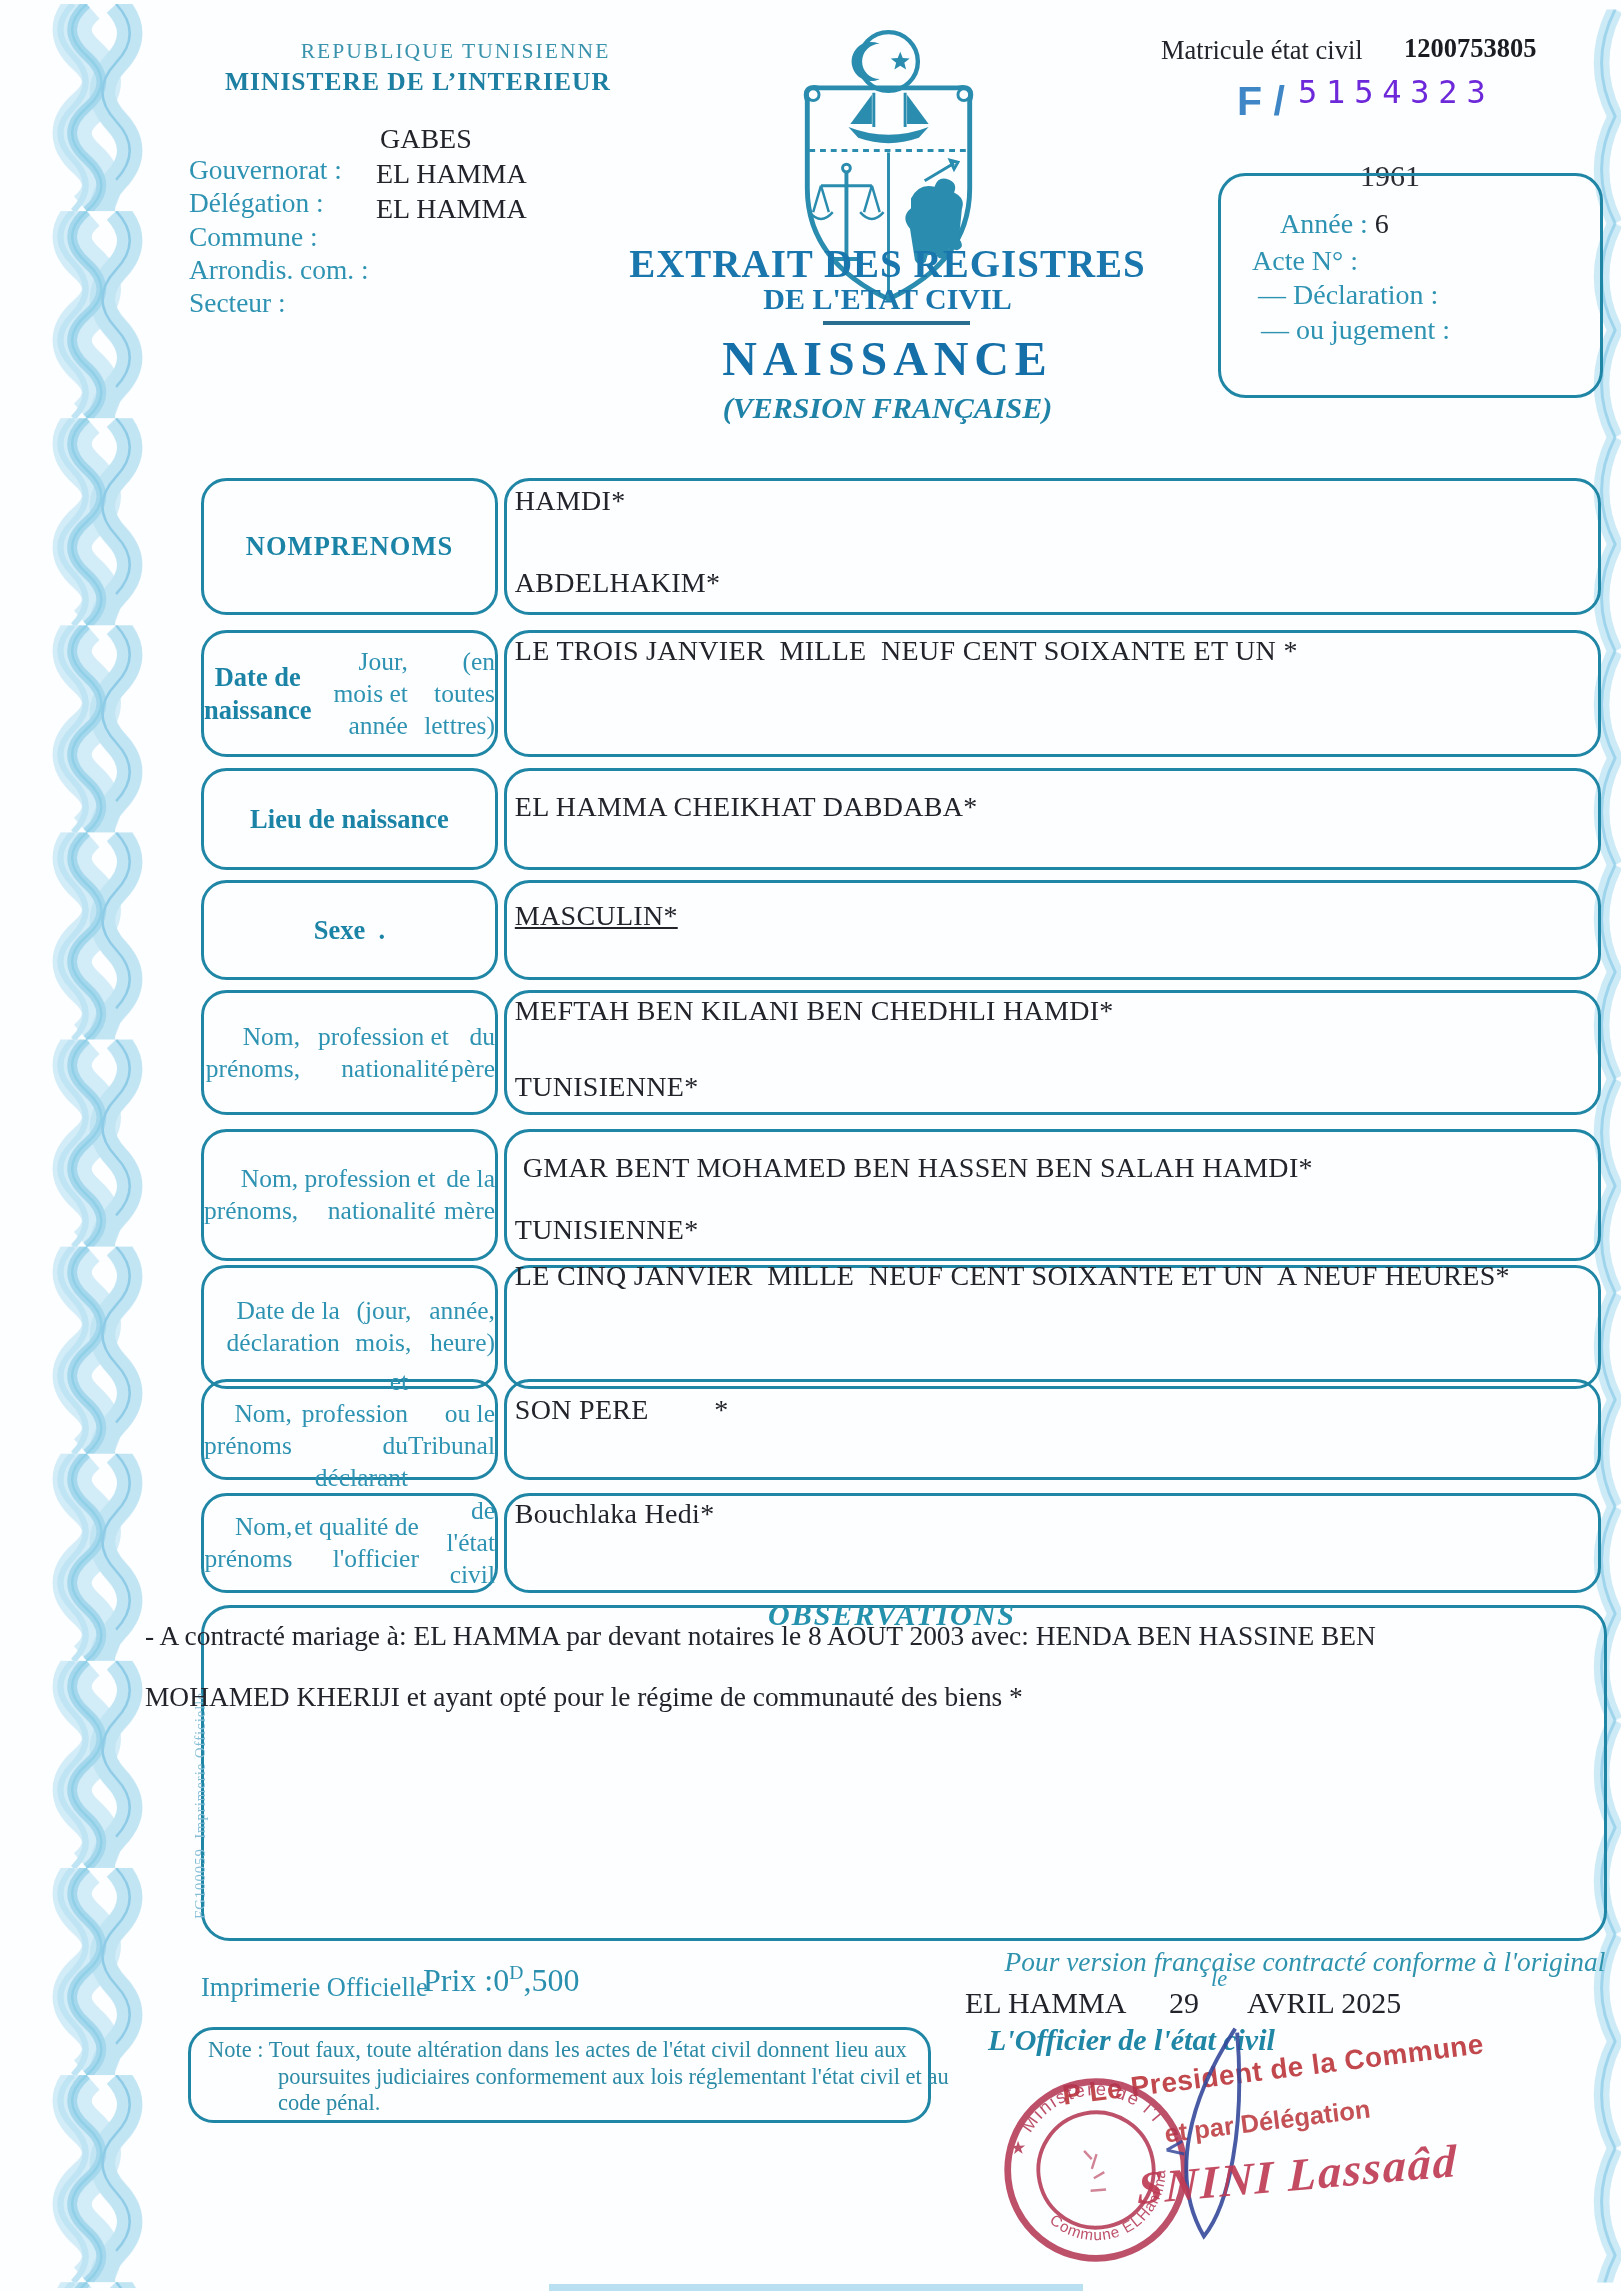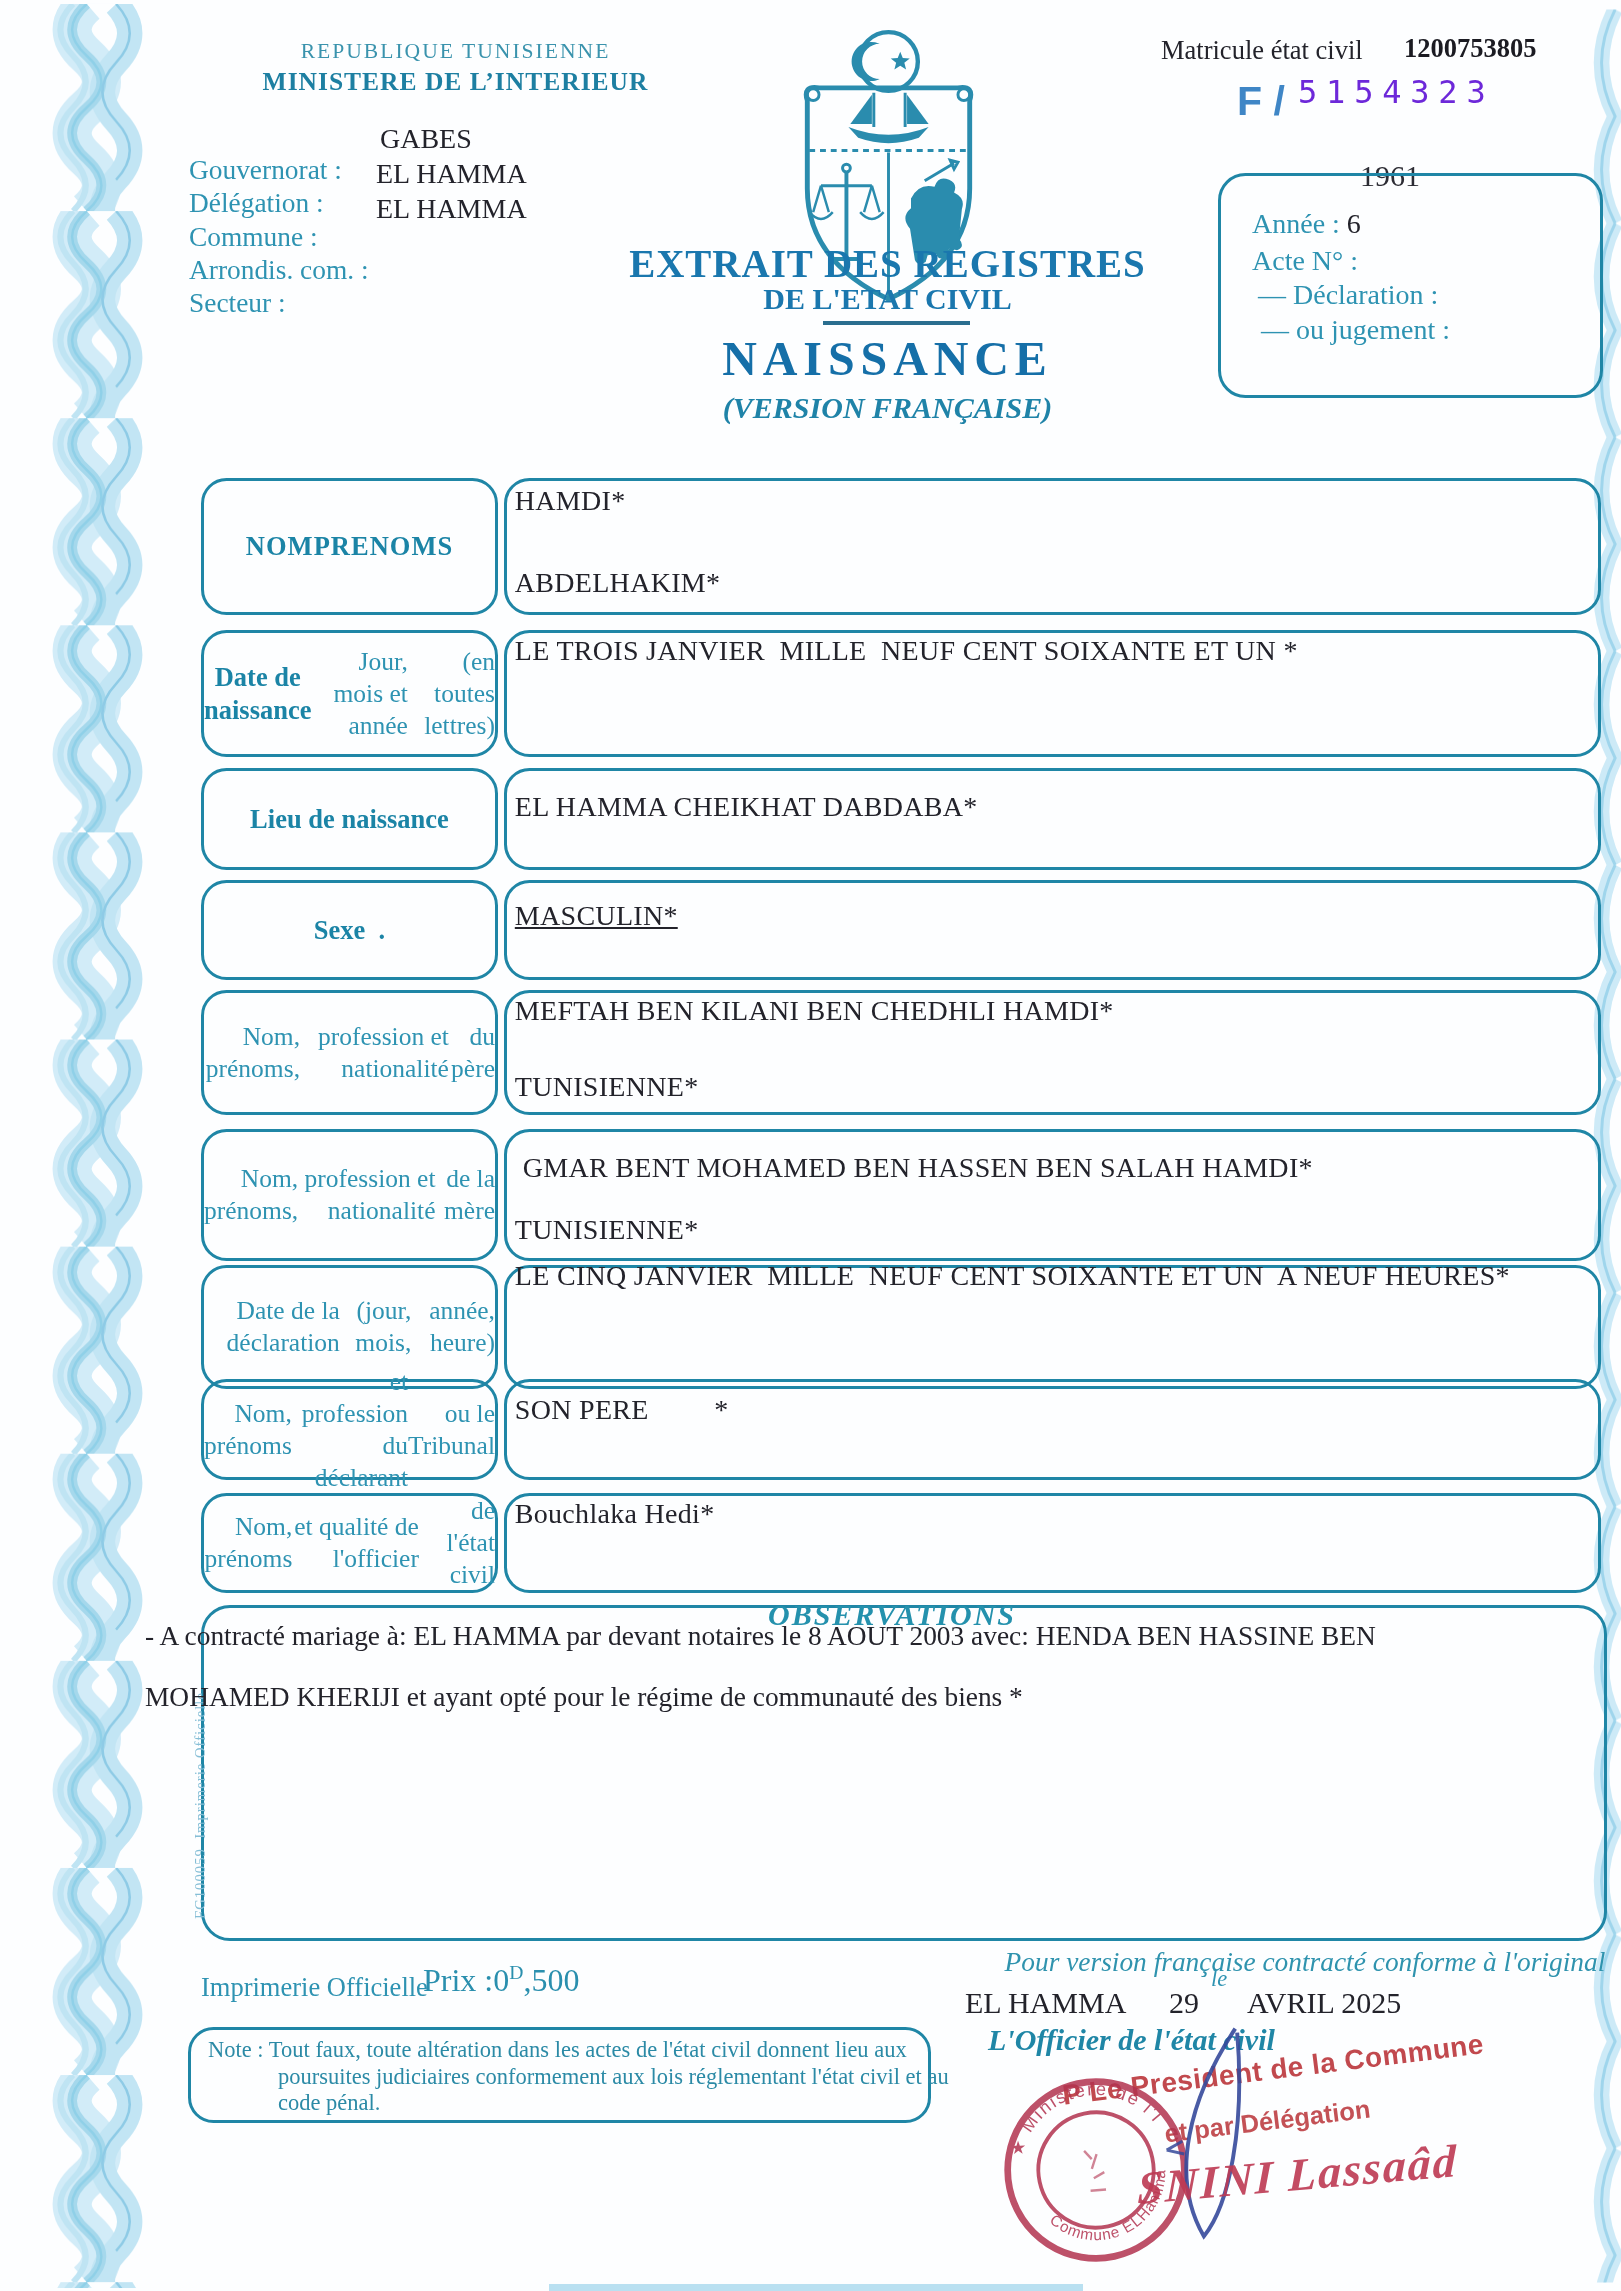--- a/index.html
+++ b/index.html
@@ -14,21 +14,21 @@
     --pen:#35499b;       
   }
   html,body{margin:0;padding:0;background:#ffffff;}
   .page{position:relative;width:1621px;height:2292px;background:#fdfeff;overflow:hidden;
         font-family:"Liberation Serif","DejaVu Serif",serif;color:var(--ink);}
   .abs{position:absolute;}
   .pre{white-space:pre;}
 
   
   .rep{left:225px;top:39px;width:461px;text-align:center;font-size:21.6px;letter-spacing:2px;color:#3a93ad;}
-  .min{left:225px;top:67px;width:461px;text-align:center;font-size:25.5px;font-weight:bold;color:#1d7fa2;letter-spacing:1px;}
+  .min{left:225px;top:67px;width:461px;font-size:25.5px;font-weight:bold;color:#1d7fa2;letter-spacing:1px;}
   .adm-label{font-size:27.4px;color:#2e93b2;}
   .adm-value{font-size:28px;color:var(--ink);}
 
   
   .t1{left:559px;top:241px;width:657px;text-align:center;font-size:39px;font-weight:bold;color:var(--blue);letter-spacing:1px;}
   .t2{left:559px;top:282px;width:657px;text-align:center;font-size:30px;font-weight:bold;color:var(--blue);}
   .t-underline{left:823px;top:321px;width:147px;height:3.9px;background:#2a6e8f;}
   .t3{left:559px;top:331px;width:657px;text-align:center;font-size:48px;font-weight:bold;color:#156fa8;letter-spacing:5.9px;}
   .t4{left:559px;top:391px;width:657px;text-align:center;font-size:30px;font-weight:bold;font-style:italic;color:#1f83a8;}
 
@@ -158,21 +158,21 @@
   <div class="abs t3">NAISSANCE</div>
   <div class="abs t4">(VERSION FRANÇAISE)</div>
 
   <div class="abs matric-l">Matricule état civil</div>
   <div class="abs matric-v">1200753805</div>
   <div class="abs serial-f">F /</div>
   <div class="abs serial-n">5154323</div>
   <div class="abs year-op">1961</div>
 
   <div class="abs acte-box"></div>
-  <div class="abs acte-line" style="left:1252px;top:208px;">
+  <div class="abs acte-line" style="left:1280px;top:208px;">
     <span>Année :</span>
     <span class="acte-val">6</span>
   </div>
   <div class="abs acte-line" style="left:1252px;top:245px;">Acte N° :</div>
   <div class="abs acte-line" style="left:1258px;top:279px;">— Déclaration :</div>
   <div class="abs acte-line" style="left:1261px;top:314px;">— ou jugement :</div>
 
   <div class="row" style="top:478px;height:137px;">
     <div class="lbox gap">
       <div class="llb">NOM</div>

